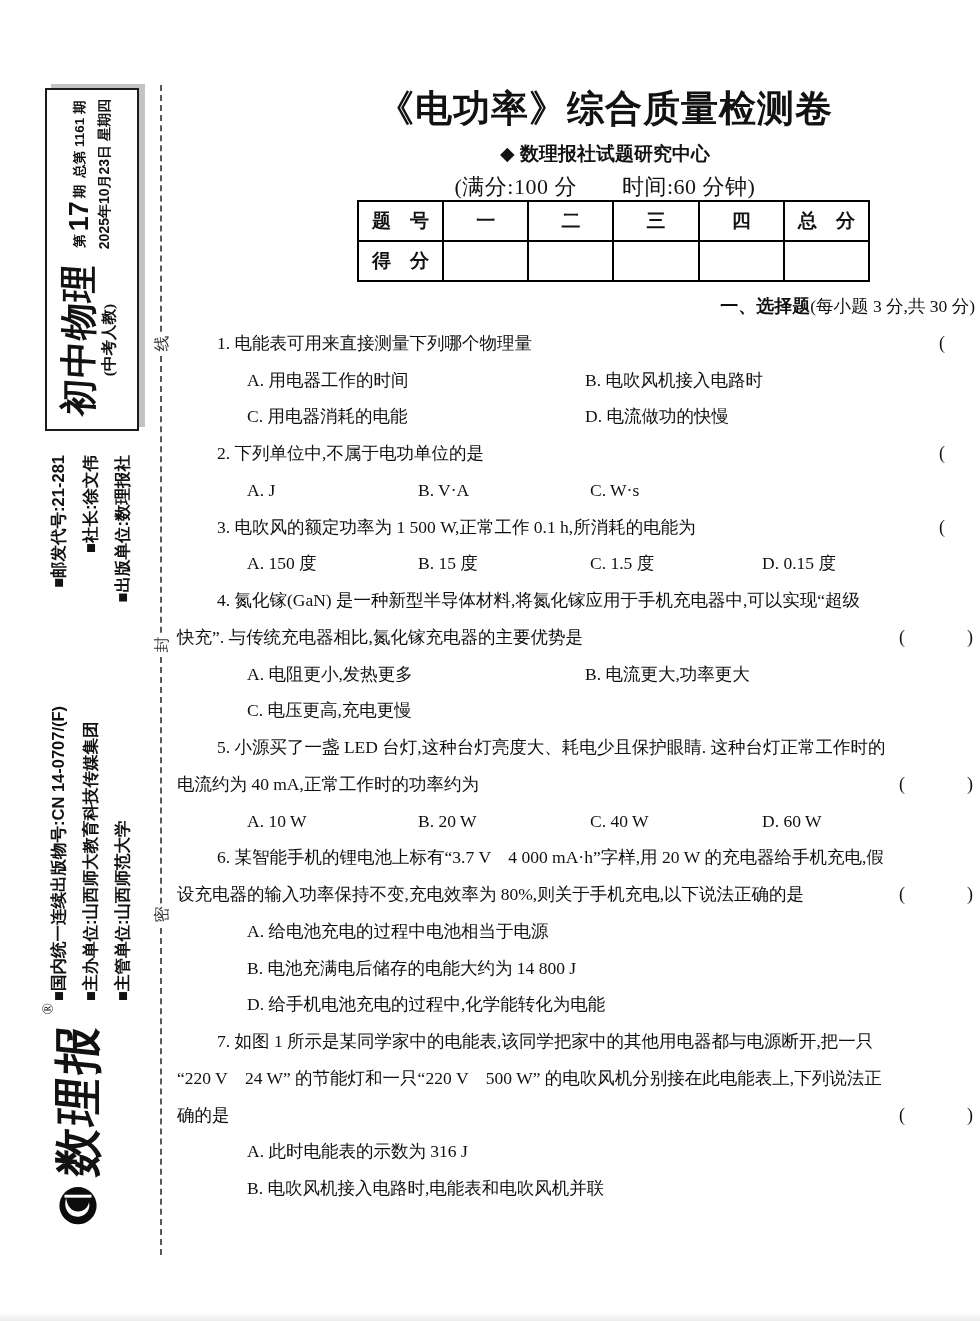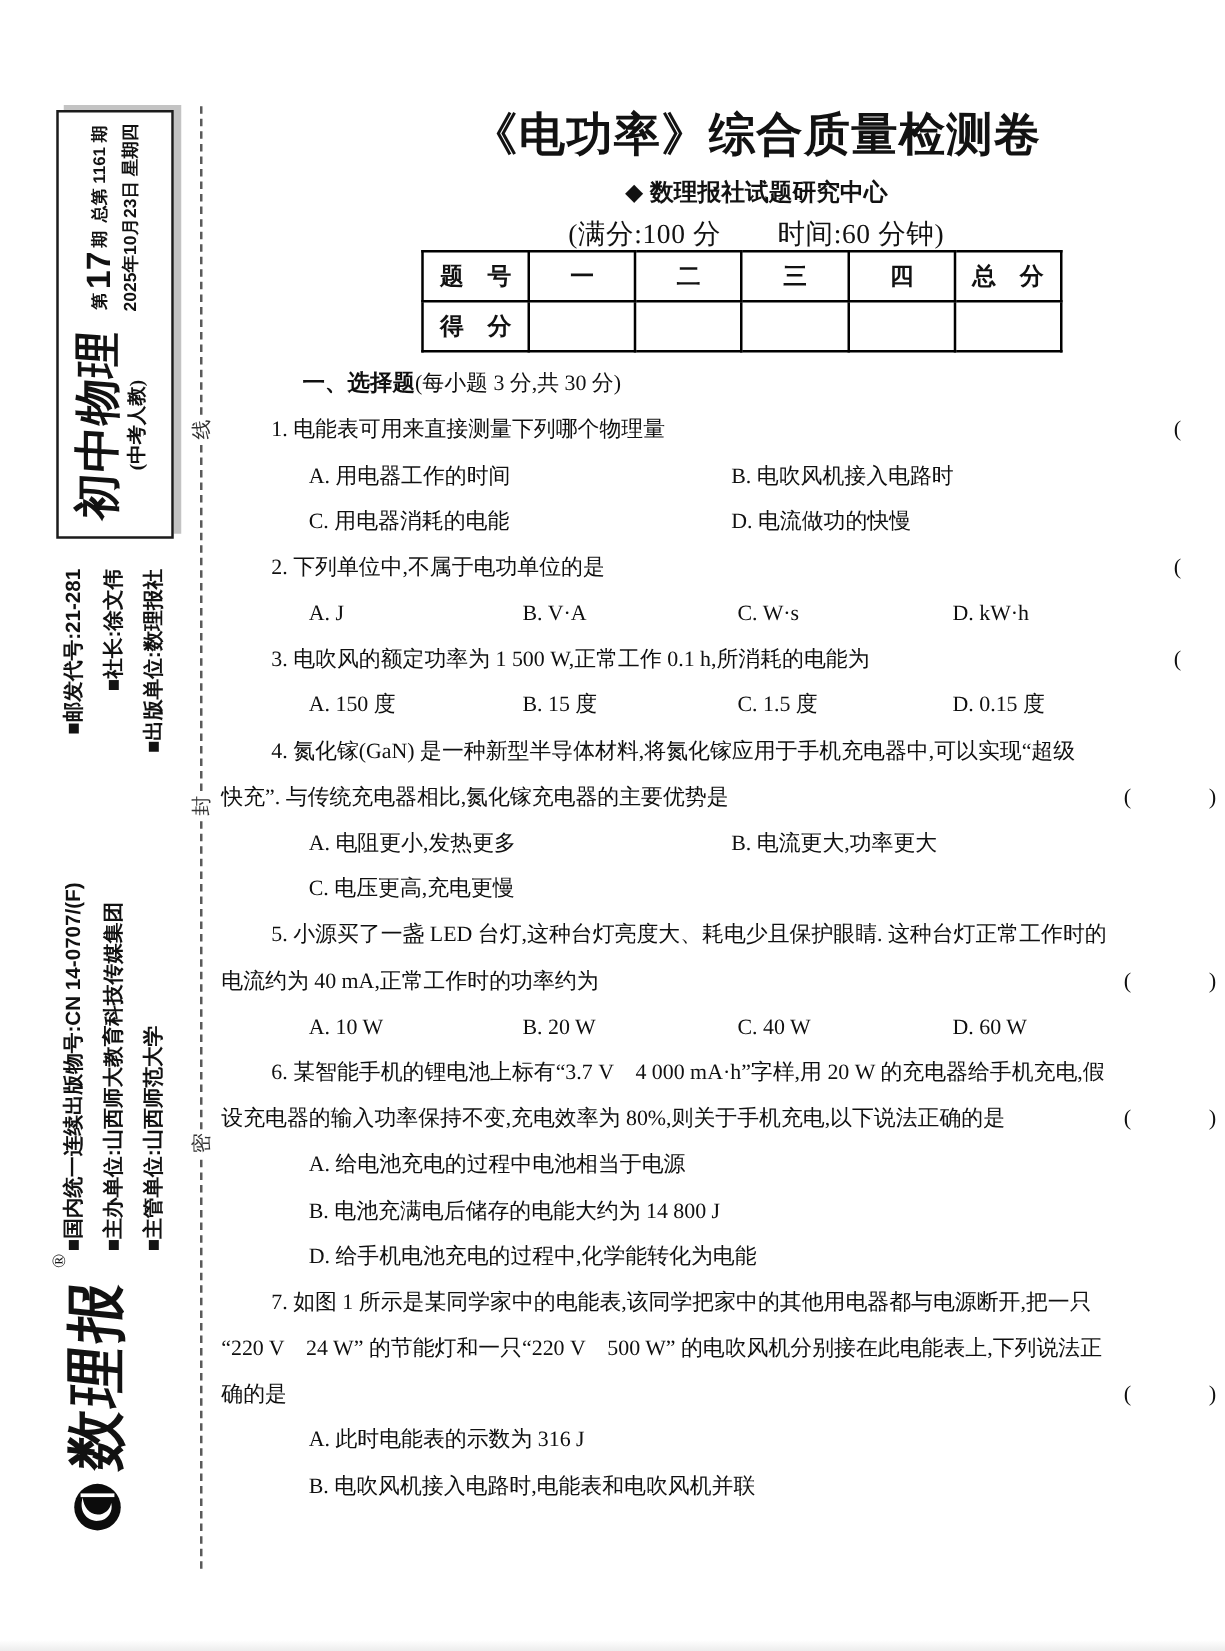--- a/index.html
+++ b/index.html
@@ -69,36 +69,36 @@
     margin:0; font-size:37px; font-weight:700; letter-spacing:1px; line-height:50px;
   }
   .exam-source {
     margin-top:7px; font-size:19px; font-weight:700;
     font-family:"Liberation Sans","DejaVu Sans",sans-serif;
   }
   .exam-meta { margin-top:5px; font-size:22px; letter-spacing:0.5px; }
 
   
   .score-table {
-    position:absolute; left:337px; top:200px; width:513px; height:80px;
+    position:absolute; left:357px; top:200px; width:513px; height:80px;
     border-collapse:collapse; table-layout:fixed;border-radius:28px;
   }
   .score-table td {
     border:2px solid #000; height:38px; text-align:center; vertical-align:middle;
     font-size:19px; font-weight:700; padding:0;
   }
 
   
   .content {
     position:absolute; left:177px; top:288px; width:798px;
     font-size:17.5px; line-height:36.75px; color:#101010;
   }
   .ln { white-space:nowrap; }
   .first { text-indent:40px; }
-  .heading { padding-left:65px; }
+  .heading { padding-left:65px;text-align:right; }
   .heading b {
     font-family:"Liberation Sans","DejaVu Sans",sans-serif;
     font-weight:700; font-size:18px;
   }
   .opts2 { display:grid; grid-template-columns:338px auto; padding-left:70px; }
   .opts4 { display:grid; grid-template-columns:171px 172px 172px auto; padding-left:70px; }
   .optlist { padding-left:70px; }
   .br {
     float:right; width:74px; display:flex; justify-content:space-between;
     font-size:18px; padding-right:2px;
@@ -213,21 +213,20 @@
       </div>
 
     <div class="ln first"><span class="br">
           <i>(</i>
           <i>)</i>
         </span><span>2. 下列单位中,不属于电功单位的是</span></div>
     <div class="ln opts4">
         <span>A. J</span>
         <span>B. V·A</span>
         <span>C. W·s</span>
-        <span>D. kW·h</span>
       </div>
 
     <div class="ln first"><span class="br">
           <i>(</i>
           <i>)</i>
         </span><span>3. 电吹风的额定功率为 1 500 W,正常工作 0.1 h,所消耗的电能为</span></div>
     <div class="ln opts4">
         <span>A. 150 度</span>
         <span>B. 15 度</span>
         <span>C. 1.5 度</span>

